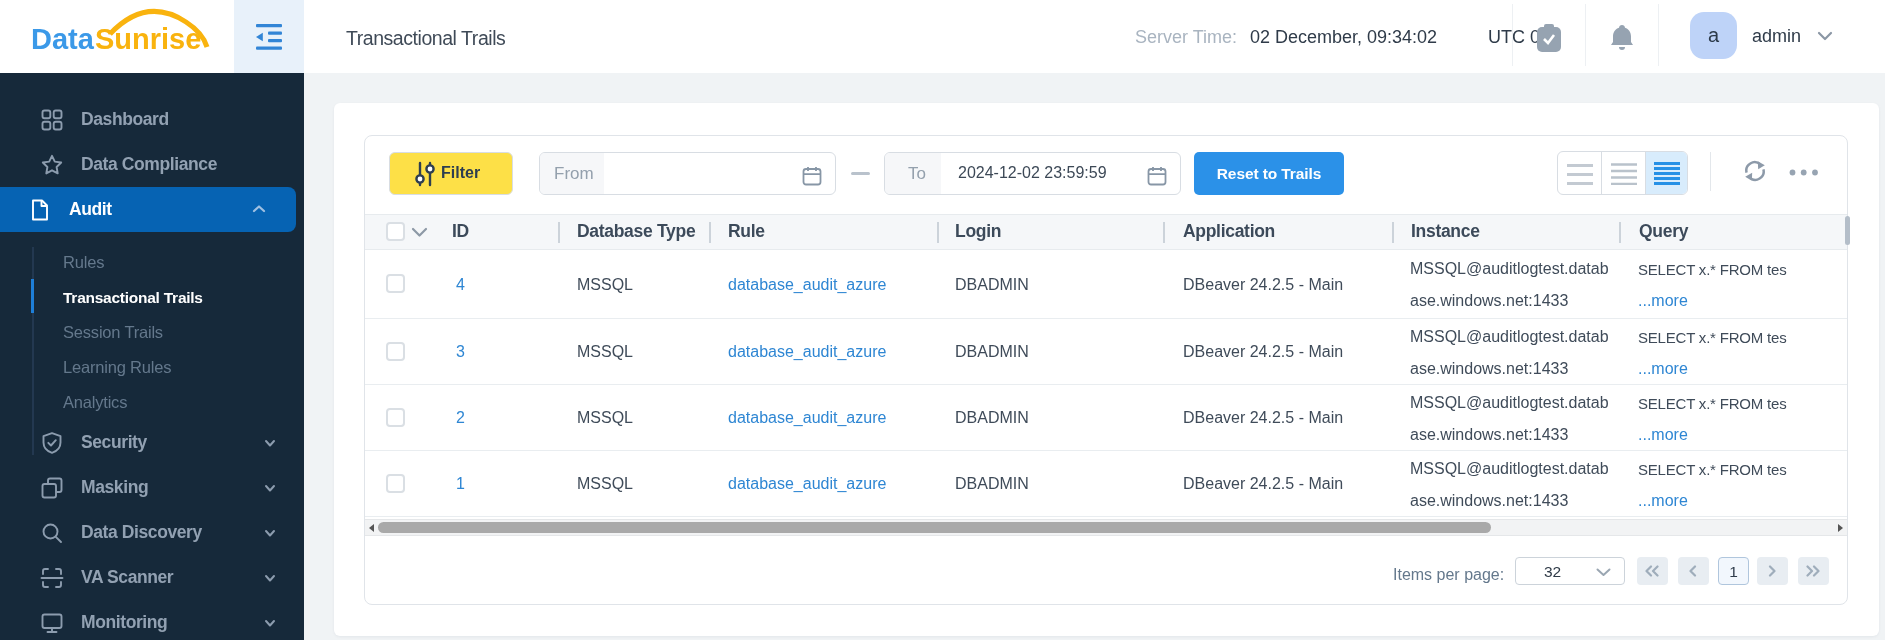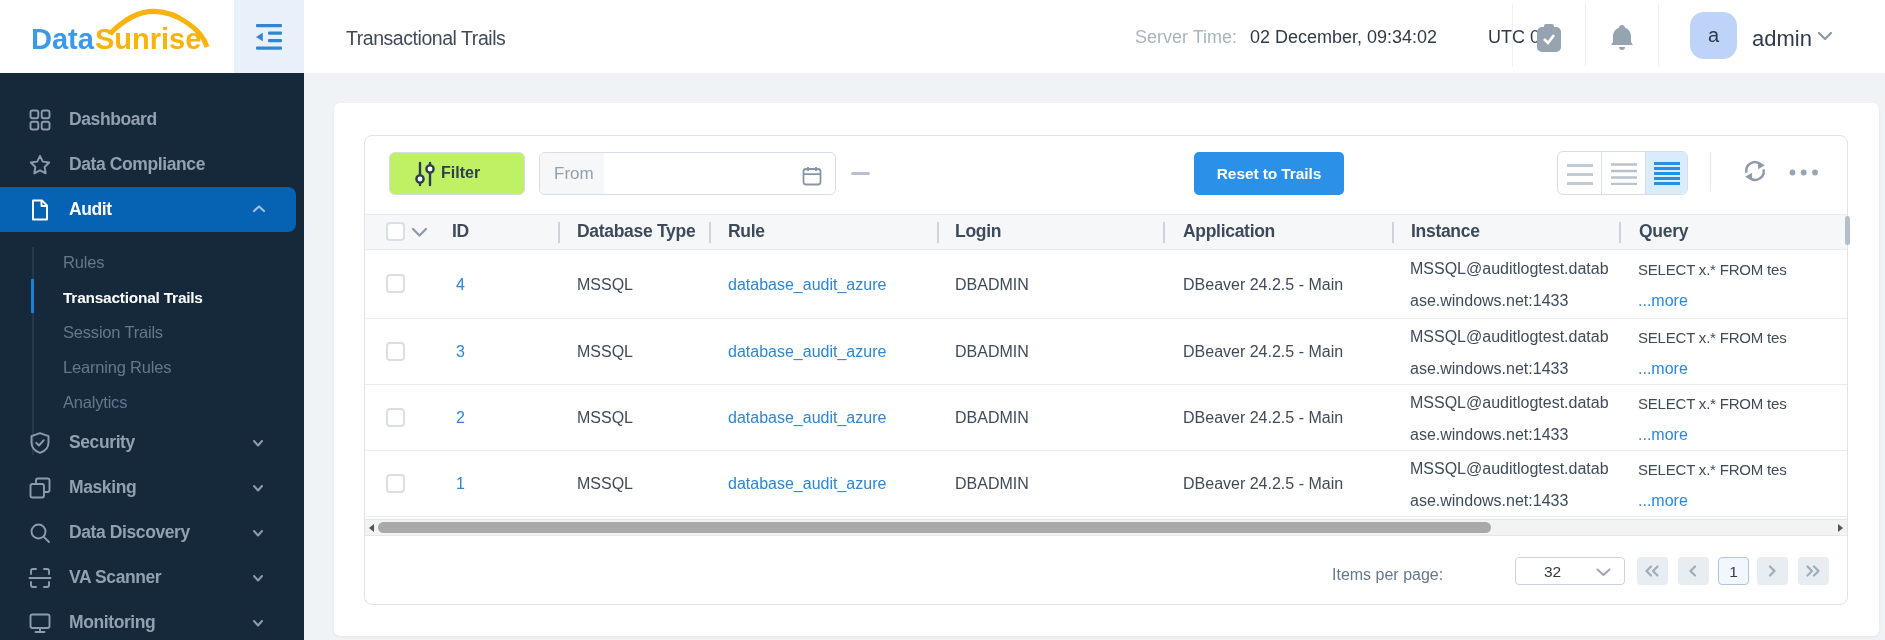--- a/index.html
+++ b/index.html
@@ -10,41 +10,41 @@
 
 #tophdr { position:absolute; left:0; top:0; width:1885px; height:73px; background:#fff; }
 #logo { position:absolute; left:31px; top:4px; width:200px; height:60px; }
 #toggle { position:absolute; left:234px; top:0; width:70px; height:73px; background:#e8f1fa; }
 #pagetitle { position:absolute; left:346px; top:27px; font-size:19.5px; letter-spacing:-0.45px; color:#3f4a57; }
 #srvlbl { position:absolute; left:1135px; top:27px; font-size:18px; color:#a9b4c0; }
 #srvval { position:absolute; left:1250px; top:27px; font-size:18px; color:#2f3b49; }
 #utc { position:absolute; left:1488px; top:27px; font-size:18px; color:#2f3b49; }
 .hdrdiv { position:absolute; top:4px; width:1px; height:62px; background:#edf0f3; }
 #avatar { position:absolute; left:1690px; top:12px; width:47px; height:47px; border-radius:14px; background:#bed3f8; color:#2c3a49; font-size:20px; text-align:center; line-height:47px; }
-#adminname { position:absolute; left:1752px; top:26px; font-size:22px; color:#2f3b49; }
+#adminname { position:absolute; left:1752px; top:26px; font-size:18px; color:#2f3b49; }
 
 
 #sidebar { position:absolute; left:0; top:73px; width:304px; height:567px; background:#16293a; }
-.sitem { position:absolute; left:0; width:284px; height:45px; }
+.sitem { position:absolute; left:12px; width:284px; height:45px; }
 .sitem .ic { position:absolute; left:28px; top:11px; width:24px; height:24px; }
 .sitem .lbl { position:absolute; left:69px; top:12px; font-size:17.5px; font-weight:700; color:#92a1b2; letter-spacing:-0.4px; }
 .sitem .chev { position:absolute; left:251px; top:16px; width:14px; height:14px; }
 #audititem { position:absolute; left:0; top:114px; width:296px; height:45px; background:#0663b3; border-radius:0 8px 8px 0; }
 #audititem .lbl { color:#fff; }
 .sub { position:absolute; left:63px; height:35px; font-size:16.5px; color:#64788c; line-height:35px; white-space:nowrap; letter-spacing:-0.2px; }
 .sub.active { color:#ffffff; font-weight:700; font-size:15.5px; letter-spacing:-0.25px; }
 #subline { position:absolute; left:32px; top:174px; width:2px; height:208px; background:#233850; }
 #subactivebar { position:absolute; left:31px; top:206px; width:3px; height:34px; background:#1e7fd8; }
 
 
 #card { position:absolute; left:334px; top:103px; width:1545px; height:533px; background:#fff; border-radius:6px; box-shadow:0 1px 3px rgba(20,40,60,0.06); }
 #innerbox { position:absolute; left:364px; top:135px; width:1484px; height:470px; border:1px solid #e0e4e9; border-radius:8px; background:#fff; }
 
 
-#filterbtn { position:absolute; left:389px; top:152px; width:136px; height:43px; border:1px solid #d8dde3; border-radius:6px; background:#bef264; }
+#filterbtn { position:absolute; left:389px; top:152px; width:124px; height:43px; border:1px solid #d8dde3; border-radius:6px; background:#fde047; }
 #filterbtn span { position:absolute; left:51px; top:11px; font-size:16px; font-weight:700; color:#2d3e50; }
 .dategrp { position:absolute; top:152px; height:43px; border:1px solid #d8dde3; border-radius:6px; background:#fff; overflow:hidden; }
 .dategrp .dlab { position:absolute; left:0; top:0; bottom:0; background:#f6f7f9; color:#94a0ad; font-size:17px; }
 .dategrp .dval { position:absolute; top:11px; font-size:16px; color:#3c4856; }
 #fromgrp { left:539px; width:297px; }
 #fromgrp .dlab { width:64px; }
 #fromgrp .dlab i { font-style:normal; position:absolute; left:14px; top:11px; }
 #fromgrp .dval { left:72px;margin-top:28px; }
 #togrp { left:884px; width:297px; }
 #togrp .dlab { width:56px; }
@@ -65,21 +65,21 @@
 .cell { position:absolute; font-size:16px; color:#3f4b59; white-space:nowrap; }
 .link { color:#2e86d3; }
 .cb { position:absolute; width:19px; height:19px; border:2px solid #dadfe4; border-radius:4px; background:#fff; }
 
 
 #hsb { position:absolute; left:365px; top:519px; width:1482px; height:17px; background:#f2f3f4; border-top:1px solid #e5e7e9; border-bottom:1px solid #e5e7e9; }
 #hsbthumb { position:absolute; left:378px; top:522px; width:1113px; height:11px; background:#a9a9a9; border-radius:6px; }
 #vsbthumb { position:absolute; left:1845px; top:216px; width:5px; height:29px; background:#b4bec9; border-radius:2.5px; }
 
 
-#ipp { position:absolute; left:1332px; top:566px; font-size:16px; color:#64788c; }
+#ipp { position:absolute; left:1393px; top:566px; font-size:16px; color:#64788c; }
 #ippsel { position:absolute; left:1515px; top:557px; width:110px; height:28px; border:1px solid #ccd3da; border-radius:4px; background:#fff; }
 #ippsel b { position:absolute; left:28px; top:5px; font-size:15.5px; font-weight:400; color:#2f3a47; }
 .pgbtn { position:absolute; top:557px; width:31px; height:28px; border-radius:4px; background:#e8edf2; }
 #pg1 { background:#f2f7fd; border:1px solid #b0c6dd; text-align:center; font-size:15.5px; color:#2f3c4b; line-height:27px; }
 </style>
 </head>
 <body>
 <div id="app">
 
 <div id="tophdr">
@@ -241,20 +241,34 @@
   <svg width="20" height="20" viewBox="0 0 20 20" style="position:absolute;left:262px;top:13px;">
     <g fill="none" stroke="#8796a6" stroke-width="1.8">
       <rect x="1.5" y="3" width="17" height="15.5" rx="2.5"></rect>
       <line x1="1.5" y1="8.2" x2="18.5" y2="8.2"></line>
       <line x1="6" y1="1" x2="6" y2="5"></line>
       <line x1="14" y1="1" x2="14" y2="5"></line>
     </g>
   </svg>
 </div>
 <div id="dash1"></div>
+<div class="dategrp" id="togrp">
+  <div class="dlab">
+        <i>To</i>
+      </div>
+  <div class="dval">2024-12-02 23:59:59</div>
+  <svg width="20" height="20" viewBox="0 0 20 20" style="position:absolute;left:262px;top:13px;">
+    <g fill="none" stroke="#8796a6" stroke-width="1.8">
+      <rect x="1.5" y="3" width="17" height="15.5" rx="2.5"></rect>
+      <line x1="1.5" y1="8.2" x2="18.5" y2="8.2"></line>
+      <line x1="6" y1="1" x2="6" y2="5"></line>
+      <line x1="14" y1="1" x2="14" y2="5"></line>
+    </g>
+  </svg>
+</div>
 <div id="resetbtn">Reset to Trails</div>
 
 <div id="viewtg">
   <div class="vseg" id="vseg1" style="left:0;border-right:1px solid #d8dde3;">
     <svg width="26" height="21" viewBox="0 0 26 21" style="position:absolute;left:9px;top:12px;">
           <g stroke="#c3cad2" stroke-width="2.8">
             <line x1="0" y1="1.5" x2="26" y2="1.5"></line>
             <line x1="0" y1="10.5" x2="26" y2="10.5"></line>
             <line x1="0" y1="19.5" x2="26" y2="19.5"></line>
           </g>

